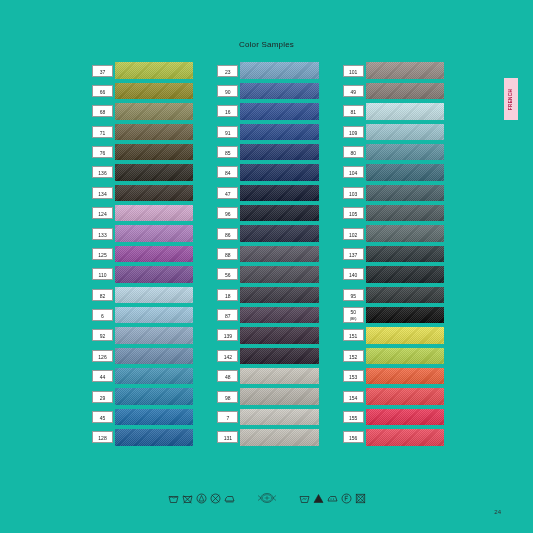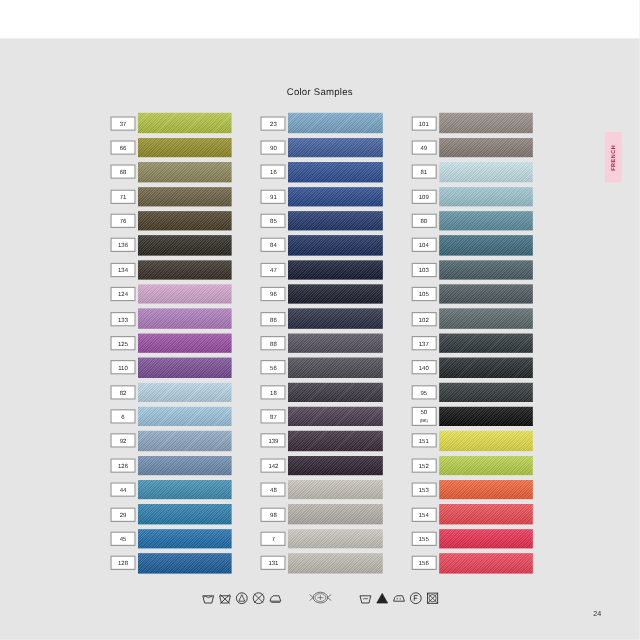--- a/index.html
+++ b/index.html
@@ -6,22 +6,21 @@
   body{
     width:533px;height:533px;
     background:#ffffff;
     font-family:"Liberation Sans", sans-serif;
     color:#1a1a1a;
     overflow:hidden;
     position:relative;
   }
   .page{
     position:absolute;inset:0;
-    background:#e5e5e5;
-    margin-top:32px;
+    background:#14b8a6;
   }
   .title{
     position:absolute;
     top:40px;left:0;right:0;
     text-align:center;
     font-size:8px;
     letter-spacing:.2px;
     color:#222;
   }
   .columns{

